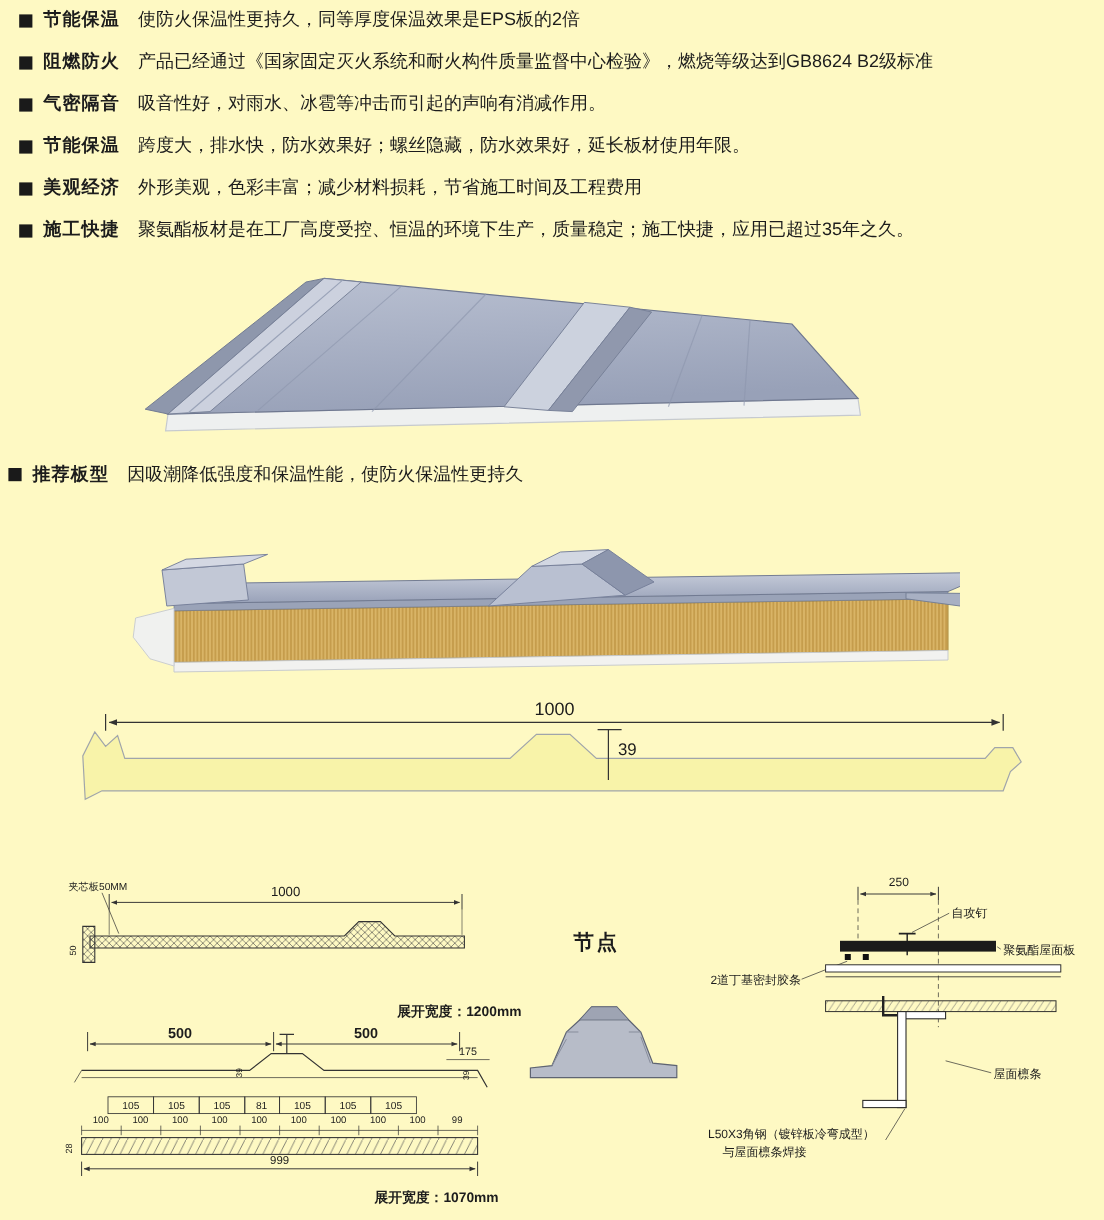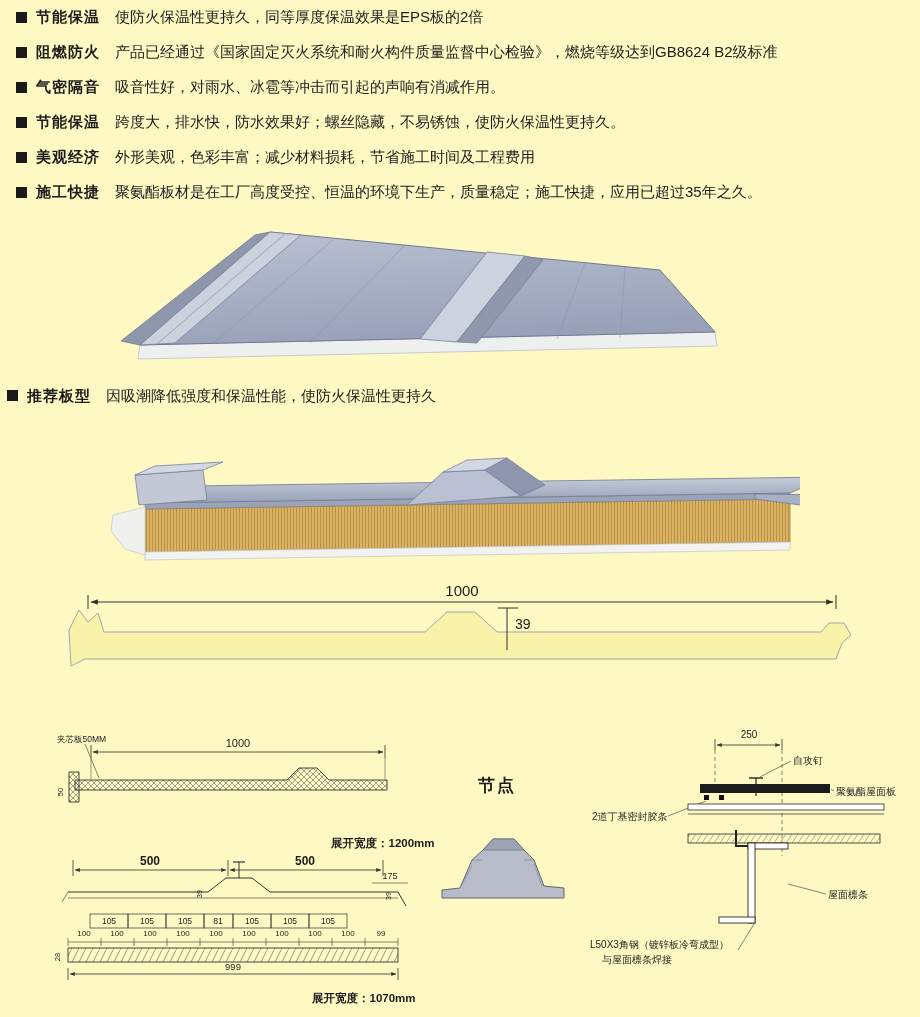--- a/index.html
+++ b/index.html
@@ -35,21 +35,21 @@
       <span class="ftext">产品已经通过《国家固定灭火系统和耐火构件质量监督中心检验》，燃烧等级达到GB8624 B2级标准</span>
     </div>
     <div class="feature">
       <span class="bullet"></span>
       <span class="flabel">气密隔音</span>
       <span class="ftext">吸音性好，对雨水、冰雹等冲击而引起的声响有消减作用。</span>
     </div>
     <div class="feature">
       <span class="bullet"></span>
       <span class="flabel">节能保温</span>
-      <span class="ftext">跨度大，排水快，防水效果好；螺丝隐藏，不易锈蚀，使防火保温性更持久。</span>
+      <span class="ftext">跨度大，排水快，防水效果好；螺丝隐藏，防水效果好，延长板材使用年限。</span>
     </div>
     <div class="feature">
       <span class="bullet"></span>
       <span class="flabel">美观经济</span>
       <span class="ftext">外形美观，色彩丰富；减少材料损耗，节省施工时间及工程费用</span>
     </div>
     <div class="feature">
       <span class="bullet"></span>
       <span class="flabel">施工快捷</span>
       <span class="ftext">聚氨酯板材是在工厂高度受控、恒温的环境下生产，质量稳定；施工快捷，应用已超过35年之久。</span>

